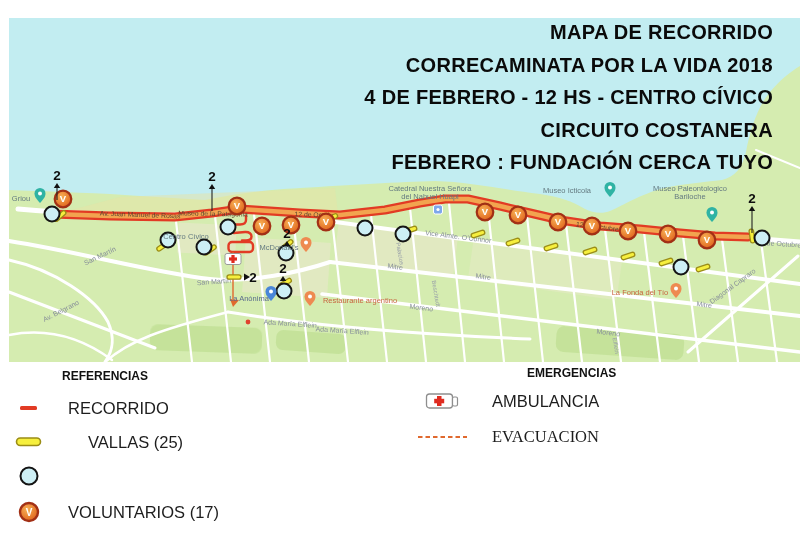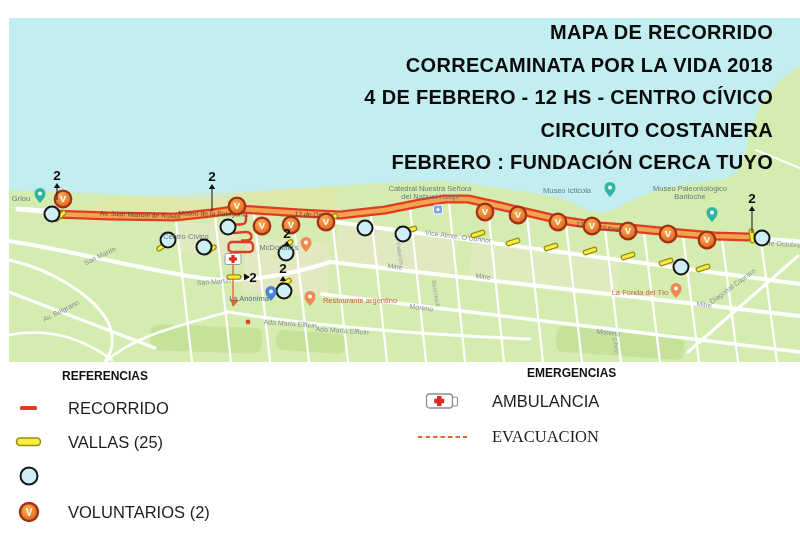--- a/index.html
+++ b/index.html
@@ -279,21 +279,21 @@
 
 <div class="lrow" style="left:10px;top:397px;">
   <span class="ico">
     <svg width="20" height="8">
         <rect x="1" y="2" width="17" height="4" rx="1.5" fill="#e23b24"></rect>
       </svg>
   </span>
   <span class="lbl">RECORRIDO</span>
 </div>
 
-<div class="lrow" style="left:10px;top:431px;">
+<div class="lrow" style="left:10px;top:431px;gap:20px;">
   <span class="ico">
     <svg width="28" height="12">
         <rect x="1.5" y="2" width="24" height="7.5" rx="3.75" fill="#f6ef3d" stroke="#9b8d16" stroke-width="1.6"></rect>
       </svg>
   </span>
   <span class="lbl">VALLAS (25)</span>
 </div>
 
 <div class="lrow" style="left:10px;top:465px;">
   <span class="ico">
@@ -309,21 +309,21 @@
       <defs>
           <radialGradient id="gv2" cx="40%" cy="35%" r="75%">
         <stop offset="0%" stop-color="#f7b055"></stop>
             <stop offset="100%" stop-color="#dd5c17"></stop>
       </radialGradient>
         </defs>
       <circle cx="12" cy="12" r="9" fill="url(#gv2)" stroke="#a23015" stroke-width="2.4"></circle>
       <text x="12" y="16" text-anchor="middle" font-size="10" font-weight="bold" fill="#ffffff">V</text>
     </svg>
   </span>
-  <span class="lbl">VOLUNTARIOS (2)</span>
+  <span class="lbl">VOLUNTARIOS (17)</span>
 </div>
 
 <div class="legend-header" id="emg-header">EMERGENCIAS</div>
 
 <div class="lrow erow" style="left:414px;top:390px;">
   <span class="ico">
     <svg width="36" height="20">
       <rect x="1.5" y="3" width="26" height="14" rx="3" fill="#ffffff" stroke="#8e8e8e" stroke-width="1.3"></rect>
       <rect x="27.5" y="6" width="5" height="9" rx="1.5" fill="#ffffff" stroke="#8e8e8e" stroke-width="1.2"></rect>
       <rect x="12" y="5" width="4.5" height="10" fill="#e02b20"></rect>

